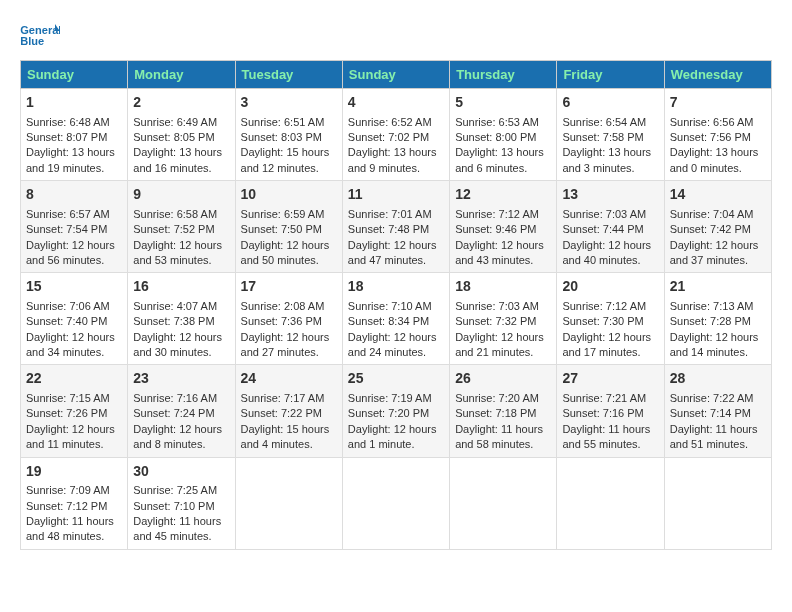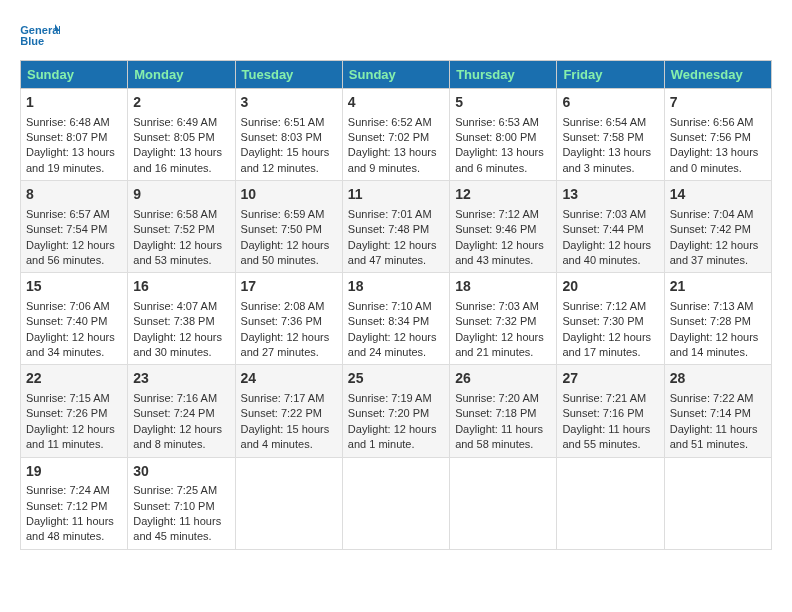--- a/index.html
+++ b/index.html
@@ -278,21 +278,21 @@
         <td>
           <span class="day-num">28</span>
           <div>Sunrise: 7:22 AM</div>
           <div>Sunset: 7:14 PM</div>
           <div>Daylight: 11 hours and 51 minutes.</div>
         </td>
       </tr>
       <tr>
         <td>
           <span class="day-num">19</span>
-          <div>Sunrise: 7:24 AM</div>
+          <div>Sunrise: 7:09 AM</div>
           <div>Sunset: 7:12 PM</div>
           <div>Daylight: 11 hours and 48 minutes.</div>
         </td>
         <td>
           <span class="day-num">30</span>
           <div>Sunrise: 7:25 AM</div>
           <div>Sunset: 7:10 PM</div>
           <div>Daylight: 11 hours and 45 minutes.</div>
         </td>
         <td class="empty"></td>

